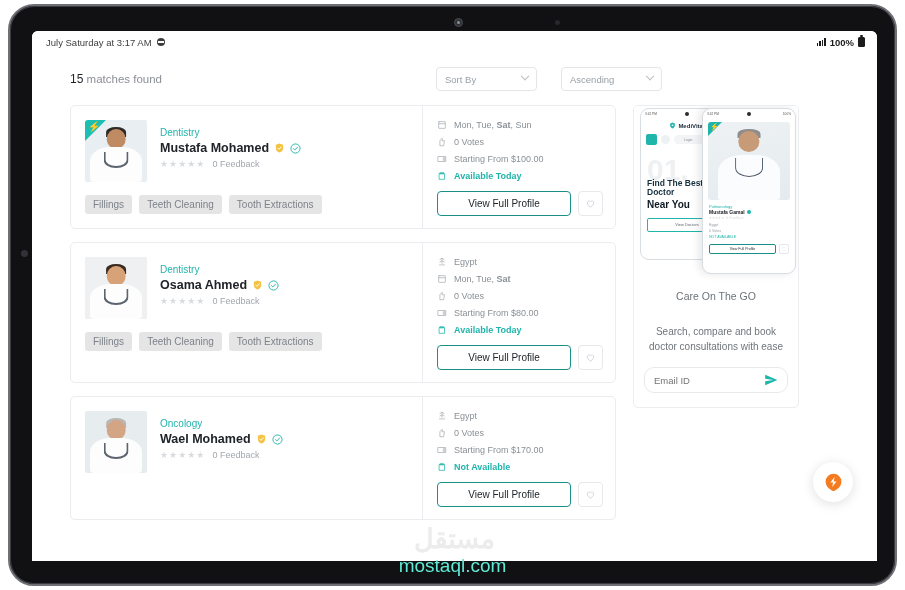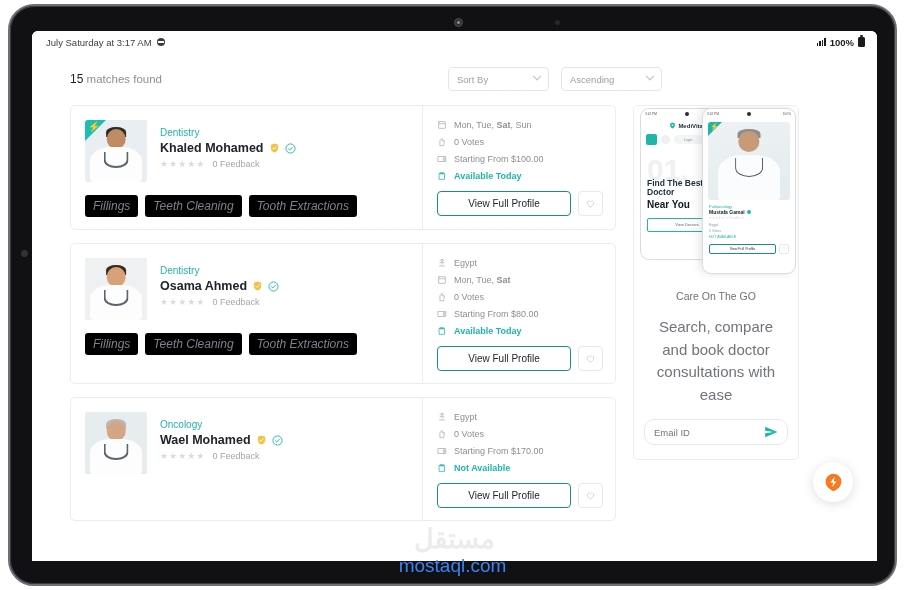--- a/index.html
+++ b/index.html
@@ -95,21 +95,21 @@
     padding: 14px 18px 0 38px;
     background: #ffffff;
   }
   .toprow {
     display: flex; align-items: center; justify-content: space-between;
     margin-bottom: 14px;
     padding-right: 197px;
   }
   .matches { font-size: 11.5px; color: #8b8f96; }
   .matches b { color: #1e2125; font-weight: 400; font-size: 12px; }
-  .selects { display: flex; gap: 12px; }
+  .selects { display: flex; gap: 24px; }
   .select {
     width: 101px; height: 24px;
     border: 1px solid #e3e5e8; border-radius: 4px;
     background: #fff;
     display: flex; align-items: center; justify-content: space-between;
     padding: 0 8px;
     font-size: 9.5px; color: #9aa0a6;
   }
   .chev {
     width: 6px; height: 6px;
@@ -190,24 +190,23 @@
   .badge-check {
     width: 11px; height: 11px; flex-shrink: 0;
   }
   .rating { display: flex; align-items: center; gap: 8px; }
   .stars { display: flex; gap: 1px; }
   .stars span { color: #d9dcdf; font-size: 9px; line-height: 1; }
   .fb { font-size: 9px; color: #a2a7ad; }
 
   .tags { display: flex; gap: 7px; margin-top: 13px; flex-wrap: wrap; }
   .tag {
-    background: #000000; border-radius: 3px;
-    padding: 4px 8px; font-size: 12px; color: #7d828a;
+    background: #e5e5e5; border-radius: 3px;
+    padding: 4px 8px; font-size: 10px; color: #7d828a;
     white-space: nowrap;
-    font-style: italic;
   }
 
   .card-right {
     width: 193px;
     border-left: 1px solid #eaecef;
     padding: 14px 12px 12px 14px;
   }
   .info-line {
     display: flex; align-items: center; gap: 7px;
     font-size: 9px; color: #8a9096; margin-bottom: 7px;
@@ -326,21 +325,21 @@
   .ph-row.na { color:#1fb5ab; }
   .ph-btnrow{ display:flex; gap:3px; padding: 3px 6px 0 6px; }
   .ph-btn{ flex:1; height:10px; border:1px solid #1a8f8a; border-radius:2px;
     font-size:3.6px; color:#2b3036; display:flex;align-items:center;justify-content:center;}
   .ph-fav{ width:10px;height:10px;border:1px solid #e4e7ea;border-radius:2px;
     display:flex;align-items:center;justify-content:center;font-size:5px;color:#c6cbd0;}
 
   .promo-text { text-align: center; padding: 6px 14px 0 14px; }
   .promo-kicker { font-size: 10.5px; color: #6c7278; }
   .promo-title { font-size: 14.5px; font-weight: 800; color: #171b20; margin-top: 3px; }
-  .promo-sub { font-size: 15px; color: #6f757b; line-height: 1.5; margin-top: 14px; }
+  .promo-sub { font-size: 10px; color: #6f757b; line-height: 1.5; margin-top: 22px; }
   .email-row {
     margin: 13px 10px 0 10px; height: 26px;
     border: 1px solid #e6e8eb; border-radius: 10px;
     display: flex; align-items: center; padding: 0 9px;
     justify-content: space-between;
   }
   .email-row input {
     border: none; outline: none; font-size: 9.5px; color: #8c9298;
     font-family: "Liberation Sans", sans-serif; width: 110px; background: transparent;
   }
@@ -356,21 +355,21 @@
 
   
   .wm-arabic {
     position: absolute; left: 0; right: 0; bottom: 6px;
     text-align: center; font-size: 27px; color: #ececec;
     font-weight: 700; letter-spacing: 1px;
     pointer-events: none;
   }
   .wm-latin {
     position: absolute; left: 0; right: 0; bottom: 7px;
-    text-align: center; font-size: 19px; color: #3b82f6;
+    text-align: center; font-size: 19px; color: #5eead4;
   }
 </style>
 </head>
 <body>
 
 <div class="tablet-frame">
   <div class="frame-highlight"></div>
   <div class="cam-main"></div>
   <div class="cam-sensor"></div>
   <div class="side-dot"></div>
@@ -422,21 +421,21 @@
                   <div class="photo">
                     <div class="sky" style="background:#e8eef1"></div>
                     <div class="hair" style="background:#2d2a28"></div>
                     <div class="head" style="background:#c08b63"></div>
                     <div class="coat"></div>
                     <div class="steth"></div>
                     <div class="corner-badge"></div>
                     <div class="bolt">⚡</div>
                   </div>
                   <div class="meta-top"><a class="spec">Dentistry</a><div class="docname">
-                      <span>Khaled Mohamed</span>
+                      <span>Mustafa Mohamed</span>
                       <svg class="badge-shield" viewBox="0 0 24 24">
                         <path d="M12 2l8 3v7c0 5-3.5 8.5-8 10-4.5-1.5-8-5-8-10V5z" fill="#f5c344"></path>
                         <path d="M8.2 12.2l2.6 2.6 5-5.4" fill="none" stroke="#fff" stroke-width="2" stroke-linecap="round" stroke-linejoin="round"></path>
                       </svg>
                       <svg class="badge-check" viewBox="0 0 24 24">
                         <circle cx="12" cy="12" r="10" fill="none" stroke="#1fb5ab" stroke-width="2"></circle>
                         <path d="M7.5 12.3l3 3 6-6.4" fill="none" stroke="#1fb5ab" stroke-width="2" stroke-linecap="round" stroke-linejoin="round"></path>
                       </svg>
                     </div><div class="rating">
                       <div class="stars">

